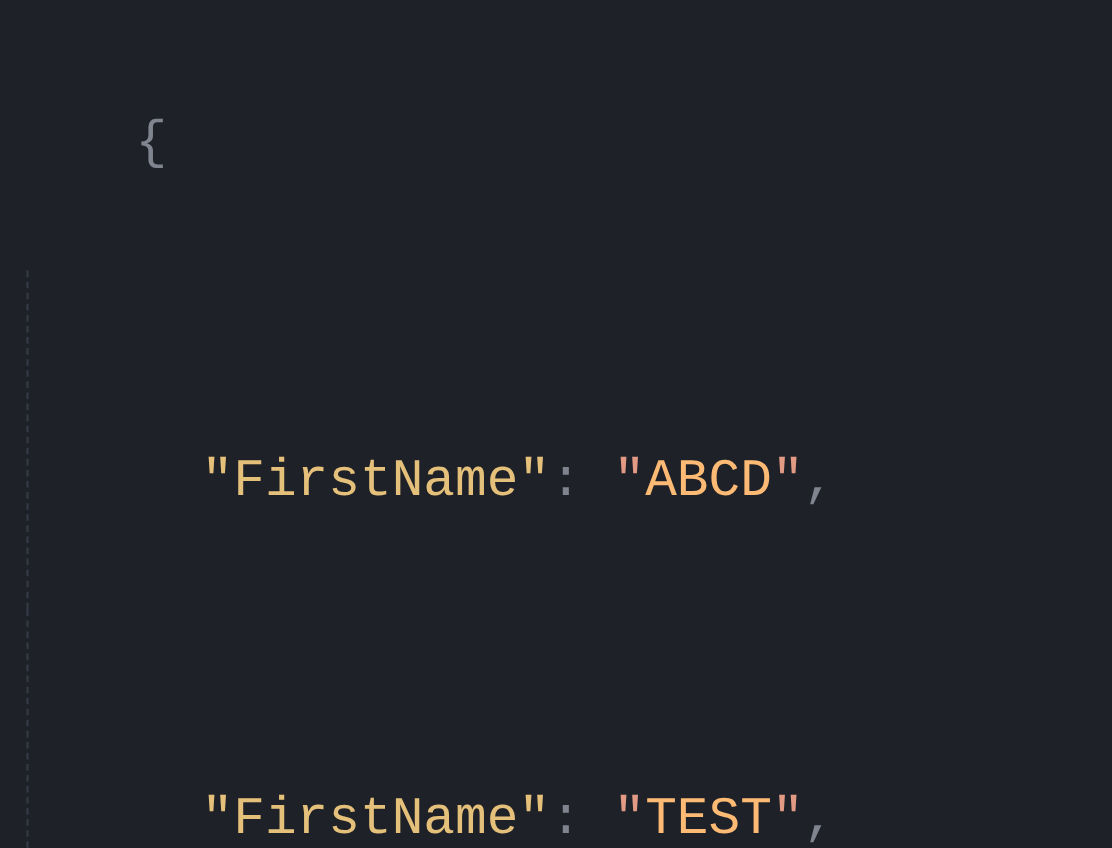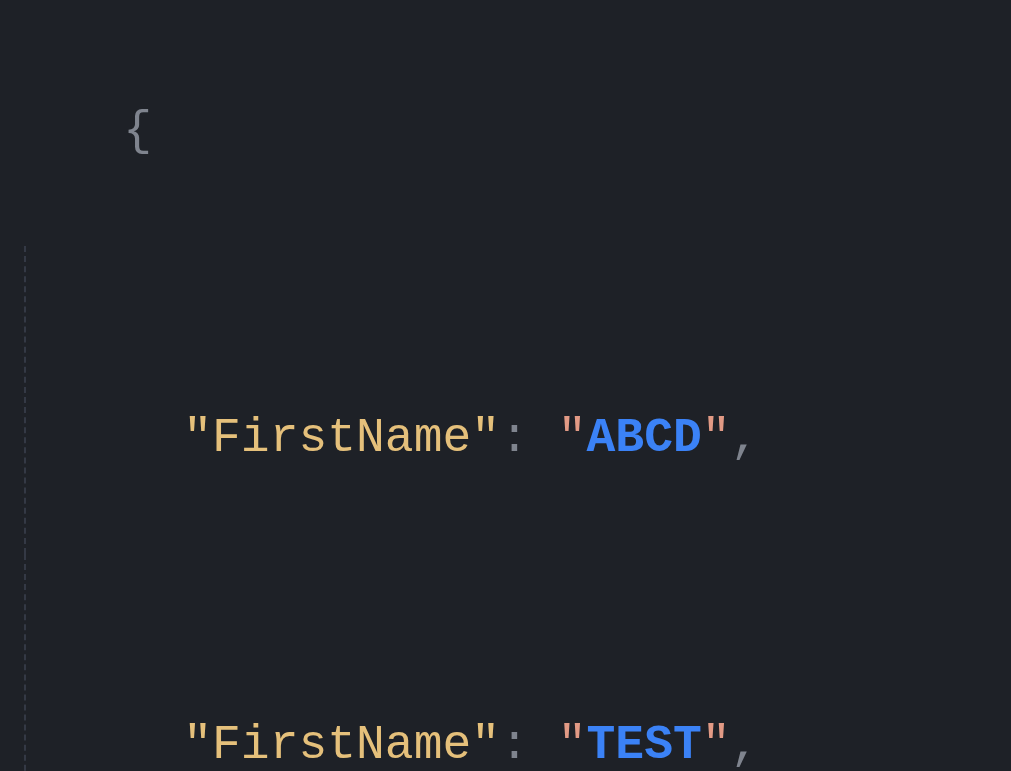--- a/index.html
+++ b/index.html
@@ -38,22 +38,21 @@
     .quote {
       color: #e5c07b;
     }
     .colon {
       color: #7f848e;
     }
     .comma {
       color: #7f848e;
     }
     .string {
-      color: #3b82f6;
-      font-weight: bold;
+      color: #fdba74;
     }
     .string-quote {
       color: #e29a85;
     }
     .indent-guide {
       position: absolute;
       left: 0;
       top: 0;
       bottom: 0;
       width: 2px;

